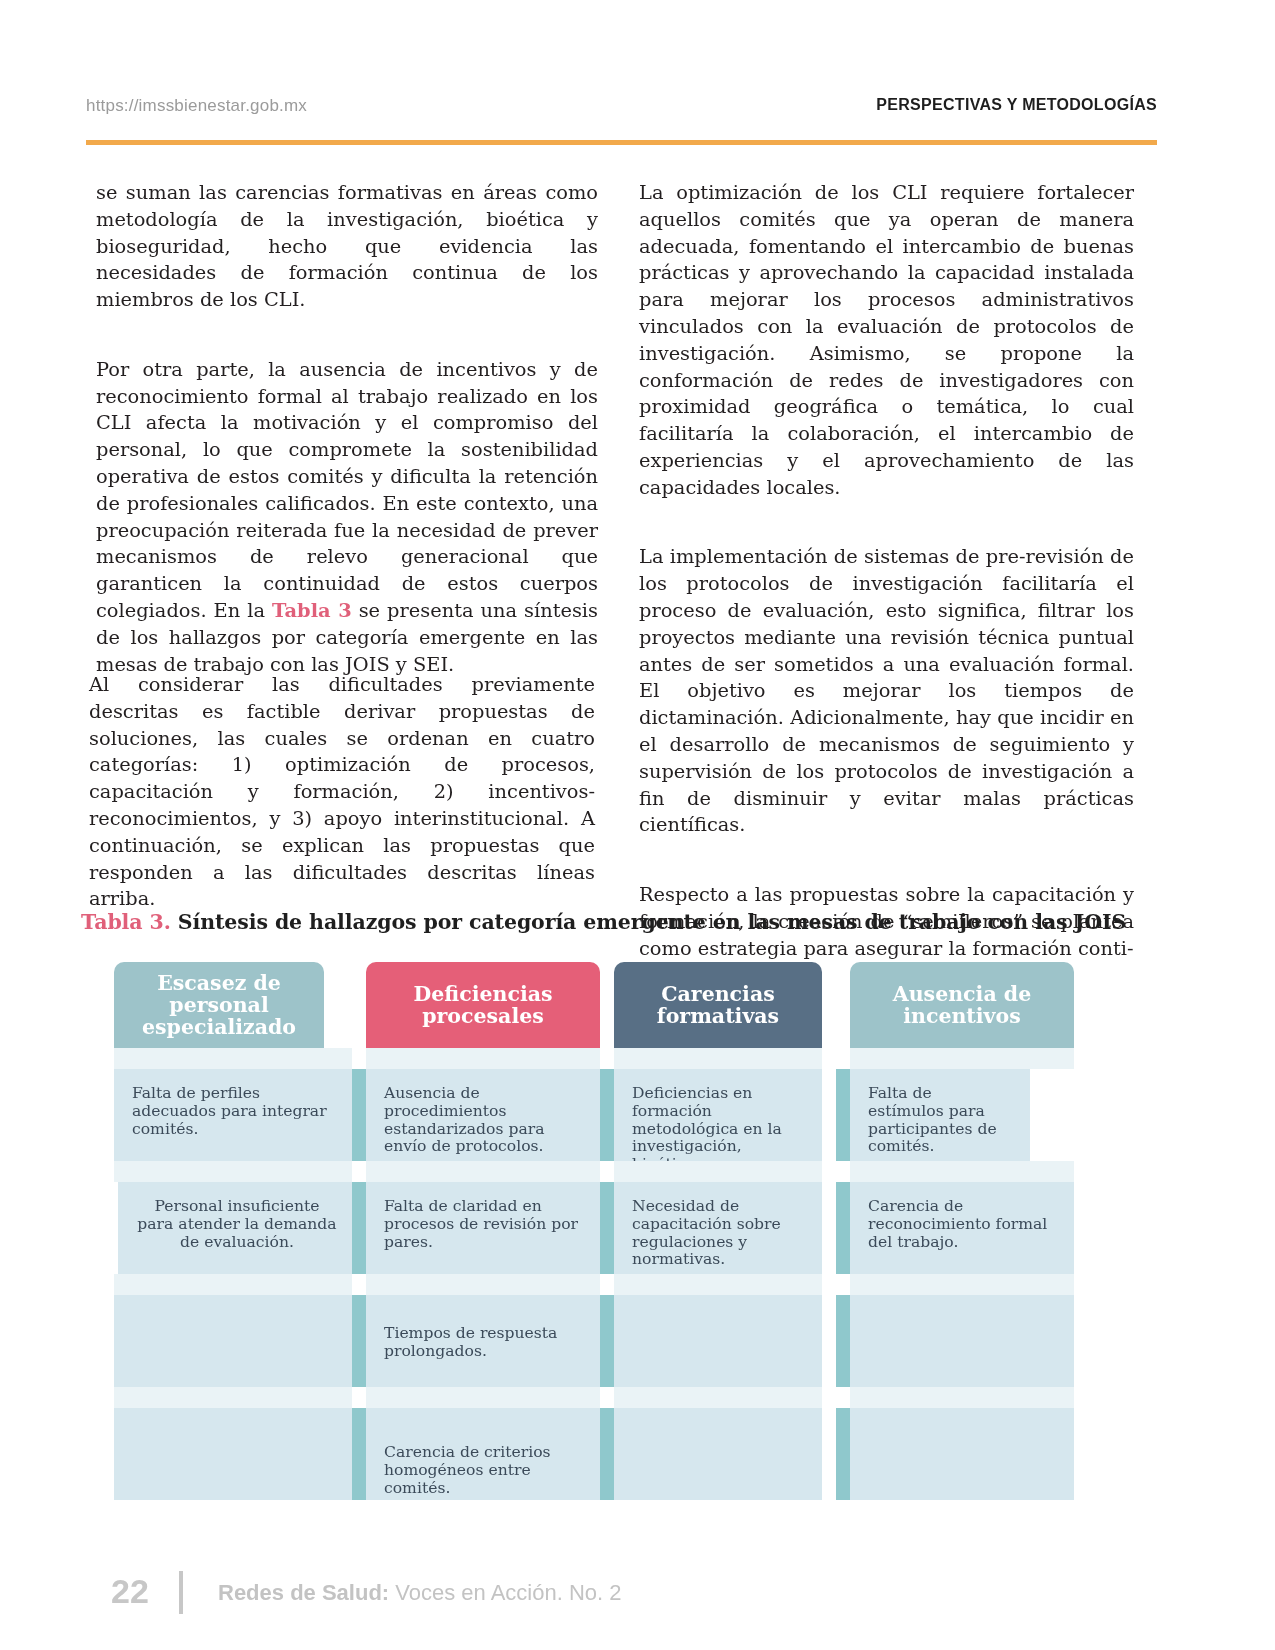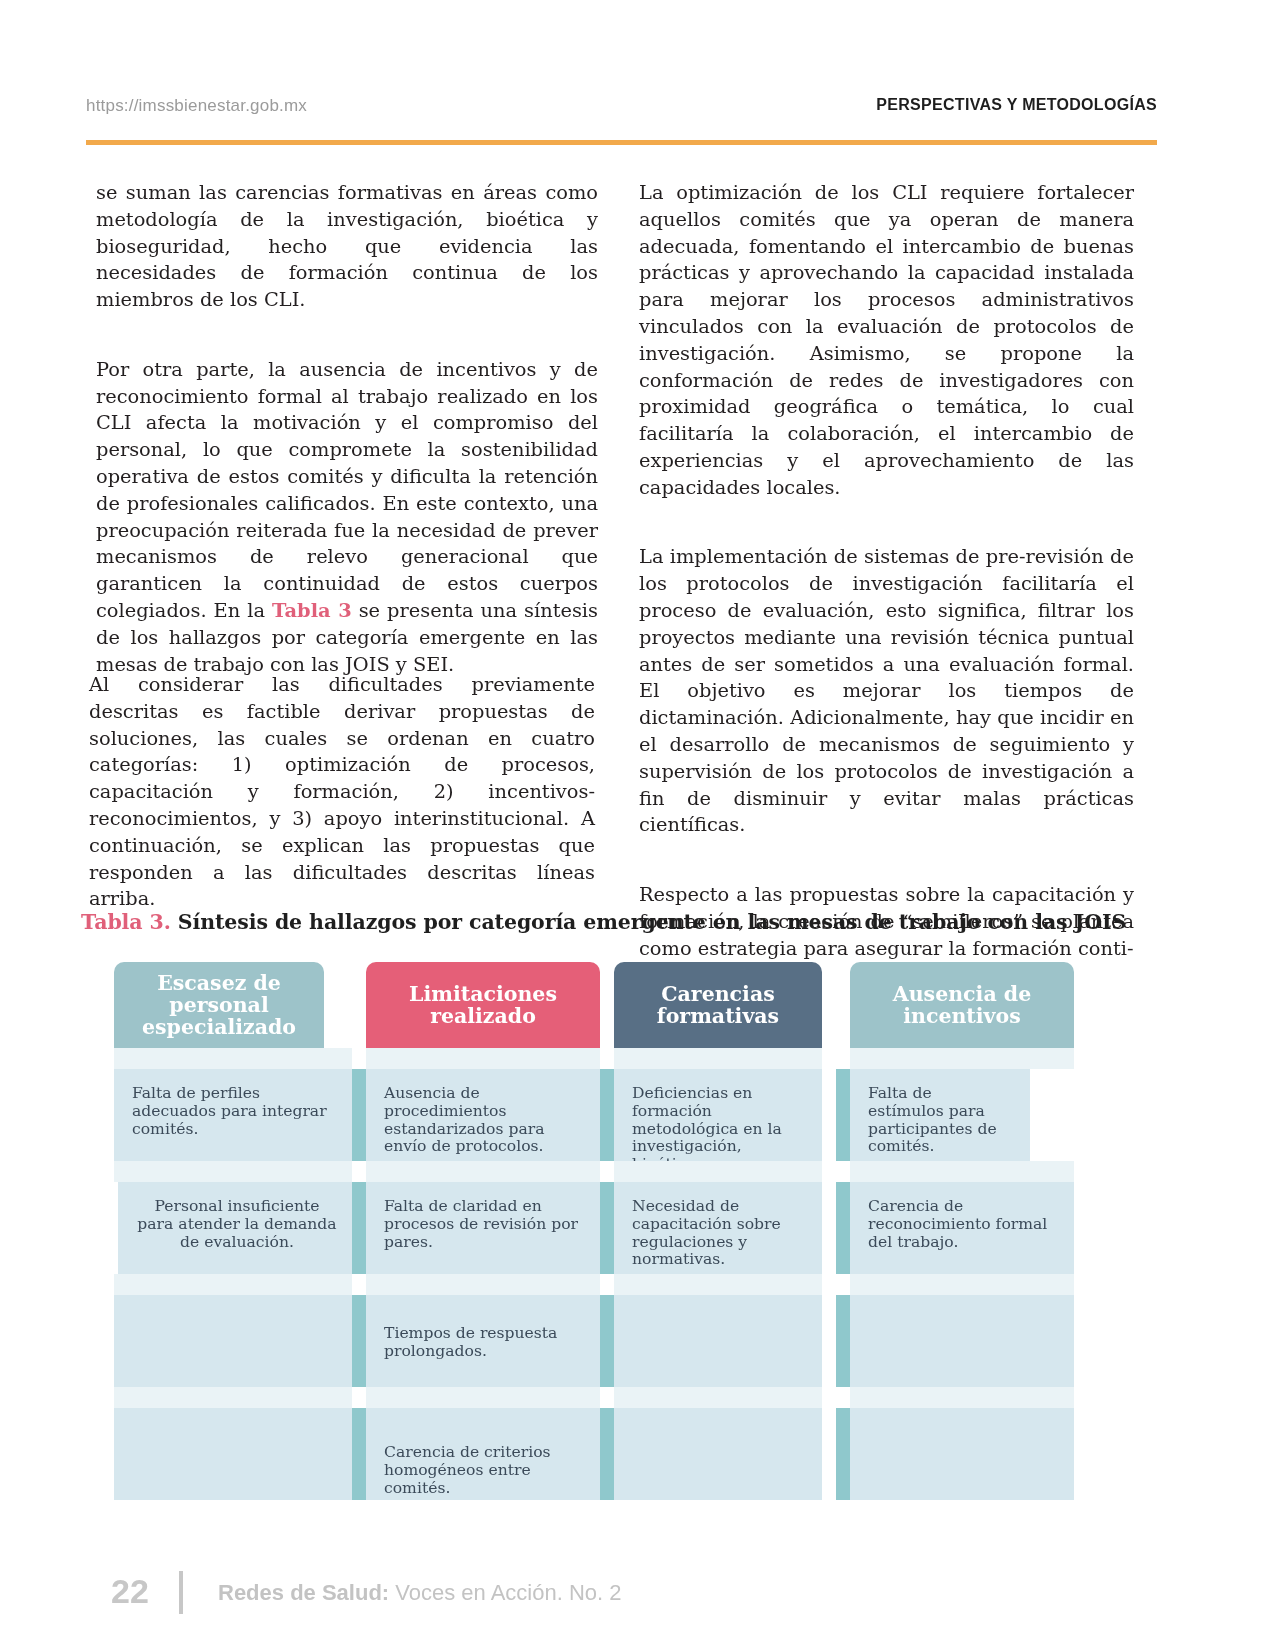--- a/index.html
+++ b/index.html
@@ -64,21 +64,21 @@
   <div class="table" id="findings-table">
       <div class="col-head" style="left: 0px; width: 210px; background: rgb(157, 195, 201);">Escasez de personal especializado</div>
       <div class="band" style="left: 0px; width: 238px; top: 86px;"></div>
       <div class="cell" style="left: 0px; width: 238px; top: 107px;">Falta de perfiles adecuados para integrar comités.</div>
       <div class="band" style="left: 0px; width: 238px; top: 199px;"></div>
       <div class="cell" style="left: 4px; width: 238px; top: 220px; text-align: center;">Personal insuficiente para atender la demanda de evaluación.</div>
       <div class="band" style="left: 0px; width: 238px; top: 312px;"></div>
       <div class="cell" style="left: 0px; width: 238px; top: 333px;"></div>
       <div class="band" style="left: 0px; width: 238px; top: 425px;"></div>
       <div class="cell" style="left: 0px; width: 238px; top: 446px;"></div>
-      <div class="col-head" style="left: 252px; width: 234px; background: rgb(229, 95, 120);">Limitaciones realizado</div>
+      <div class="col-head" style="left: 252px; width: 234px; background: rgb(229, 95, 120);">Deficiencias procesales</div>
       <div class="band" style="left: 252px; width: 234px; top: 86px;"></div>
       <div class="cell" style="left: 252px; width: 234px; top: 107px;">Ausencia de procedimientos estandarizados para envío de protocolos.</div>
       <div class="band" style="left: 252px; width: 234px; top: 199px;"></div>
       <div class="cell" style="left: 252px; width: 234px; top: 220px;">Falta de claridad en procesos de revisión por pares.</div>
       <div class="band" style="left: 252px; width: 234px; top: 312px;"></div>
       <div class="cell" style="left: 252px; width: 234px; top: 333px; padding-top: 30px;">Tiempos de respuesta prolongados.</div>
       <div class="band" style="left: 252px; width: 234px; top: 425px;"></div>
       <div class="cell" style="left: 252px; width: 234px; top: 446px; padding-top: 36px;">Carencia de criterios homogéneos entre comités.</div>
       <div class="col-head" style="left: 500px; width: 208px; background: rgb(88, 111, 133);">Carencias formativas</div>
       <div class="band" style="left: 500px; width: 208px; top: 86px;"></div>

